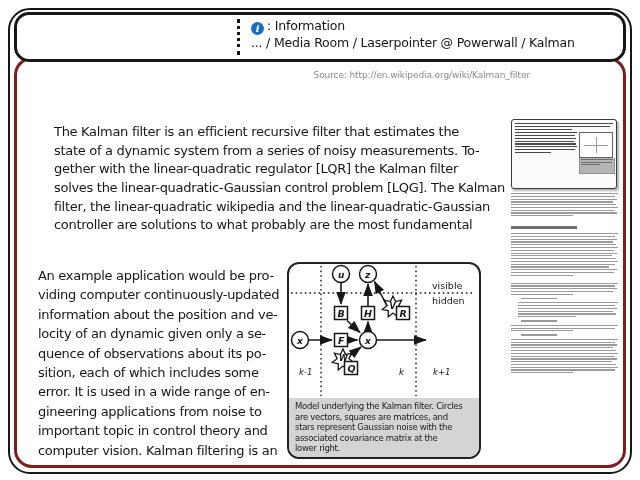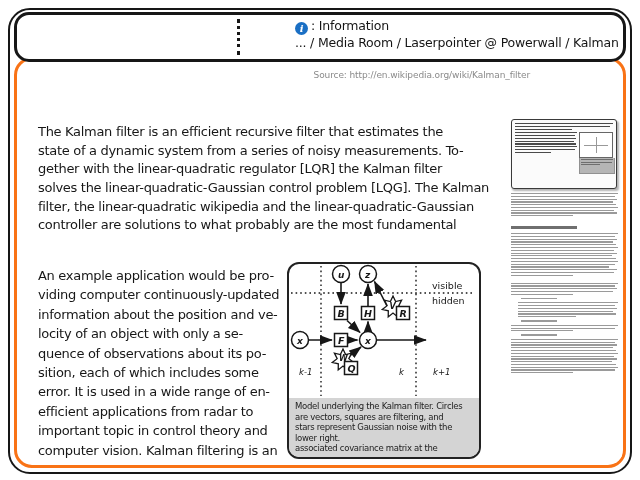--- a/index.html
+++ b/index.html
@@ -15,44 +15,44 @@
   }
   
   .header-box{
     position:absolute;left:14px;top:12px;width:606px;height:44px;
     border:3px solid #171717;border-radius:15px;background:#fff;z-index:3;
   }
   .header-sep{
     position:absolute;left:220px;top:4px;bottom:4px;width:0;
     border-left:3px dotted #171717;
   }
-  .header-lines{position:absolute;left:234px;top:2px;right:4px;margin-left:44px;}
+  .header-lines{position:absolute;left:234px;top:2px;right:4px;}
   .header-line{height:17px;line-height:17px;font-size:12.5px;white-space:nowrap;letter-spacing:-0.2px;}
   .info-icon{
     display:inline-block;width:13px;height:13px;border-radius:50%;
     background:#1a6fc4;color:#fff;text-align:center;line-height:13px;
     font-size:10px;font-style:italic;font-family:"DejaVu Serif",serif;font-weight:bold;
     vertical-align:-2px;margin-right:3px;
   }
   
   .main-box{
     position:absolute;left:14px;top:57px;width:606px;height:405px;
-    border:3px solid #f97316;border-radius:18px;background:#fff;overflow:hidden;z-index:2;
+    border:3px solid #7f1d1d;border-radius:18px;background:#fff;overflow:hidden;z-index:2;
   }
   .source-line{
     position:absolute;left:0;top:10px;width:513px;text-align:right;
     font-size:9px;color:#8a8a8a;letter-spacing:-0.1px;white-space:nowrap;
   }
   .page-title{
     position:absolute;left:21px;top:16px;font-size:27px;font-weight:400;
     letter-spacing:0.5px;color:#171717;
   }
   .para{position:absolute;font-size:13px;letter-spacing:-0.3px;color:#171717;}
   .para .tline{white-space:nowrap;}
-  .para1{left:21px;top:63px;width:465px;}
+  .para1{left:37px;top:63px;width:465px;}
   .para1 .tline{height:18.7px;line-height:18.7px;}
   .para2{left:21px;top:206px;width:250px;}
   .para2 .tline{height:19.4px;line-height:19.4px;}
   
   .figure-box{
     position:absolute;left:270px;top:202px;width:190px;height:193px;
     border:2px solid #222;border-radius:12px;background:#fff;overflow:hidden;
   }
   .figure-caption{
     position:absolute;left:0;right:0;bottom:0;top:134px;
@@ -114,25 +114,25 @@
     <div class="tline">gether with the linear-quadratic regulator [LQR] the Kalman filter</div>
     <div class="tline">solves the linear-quadratic-Gaussian control problem [LQG]. The Kalman</div>
     <div class="tline">filter, the linear-quadratic wikipedia and the linear-quadratic-Gaussian</div>
     <div class="tline">controller are solutions to what probably are the most fundamental</div>
   </div>
 
   <div class="para para2">
     <div class="tline">An example application would be pro-</div>
     <div class="tline">viding computer continuously-updated</div>
     <div class="tline">information about the position and ve-</div>
-    <div class="tline">locity of an object with only a se-</div>
+    <div class="tline">locity of an dynamic given only a se-</div>
     <div class="tline">quence of observations about its po-</div>
     <div class="tline">sition, each of which includes some</div>
     <div class="tline">error. It is used in a wide range of en-</div>
-    <div class="tline">efficient applications from radar to</div>
+    <div class="tline">gineering applications from noise to</div>
     <div class="tline">important topic in control theory and</div>
     <div class="tline">computer vision. Kalman filtering is an</div>
   </div>
 
   <div class="figure-box">
     <svg class="diagram-svg" width="186" height="134" viewBox="0 0 186 134">
       <defs>
         <marker id="ah" markerWidth="9" markerHeight="8" refX="7.5" refY="3" orient="auto">
           <path d="M0,0 L8,3 L0,6 Z" fill="#171717"></path>
         </marker>
@@ -200,24 +200,24 @@
         <circle cx="79" cy="76" r="8.5" fill="#fff" stroke="#171717" stroke-width="1.5"></circle>
         <text x="76" y="79.5" font-size="9" font-style="italic" font-weight="bold" fill="#171717">x</text>
       </g>
 
       <text x="10" y="111" font-size="8.5" font-style="italic" fill="#171717">k-1</text>
       <text x="110" y="111" font-size="8.5" font-style="italic" fill="#171717">k</text>
       <text x="144" y="111" font-size="8.5" font-style="italic" fill="#171717">k+1</text>
     </svg>
     <div class="figure-caption">
       <div class="cline">Model underlying the Kalman filter. Circles</div>
-      <div class="cline">are vectors, squares are filtering, and</div>
+      <div class="cline">are vectors, squares are matrices, and</div>
       <div class="cline">stars represent Gaussian noise with the</div>
+      <div class="cline">associated covariance matrix at the</div>
       <div class="cline">lower right.</div>
-      <div class="cline">associated covariance matrix at the</div>
     </div>
   </div>
 
   <div class="sidebar">
     <div class="viewport-box">
       <div>
           <div style="height: 1.4px; margin-bottom: 1.5px; background: rgb(74, 74, 74); width: 100%;"></div>
           <div style="height: 1.4px; margin-bottom: 1.5px; background: rgb(74, 74, 74); width: 97%;"></div>
           <div style="height: 1.4px; margin-bottom: 1.5px; background: rgb(74, 74, 74); width: 58%;"></div>
         </div>

